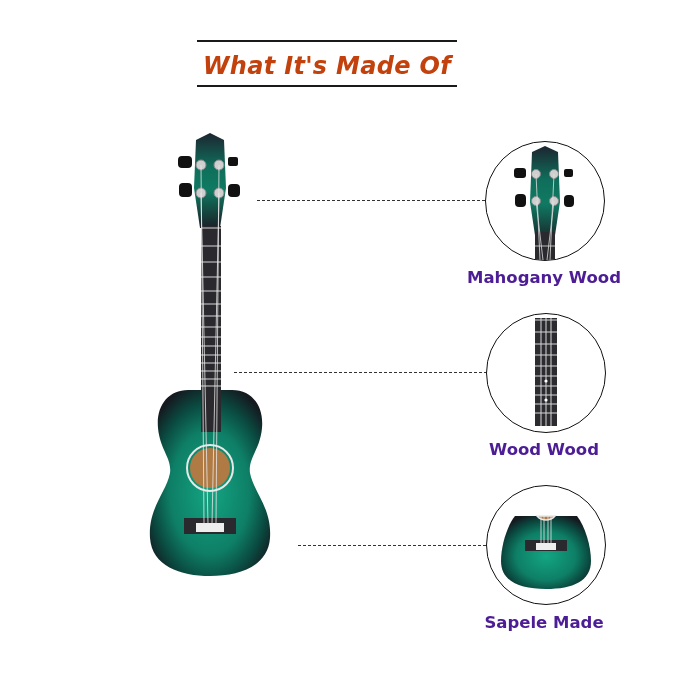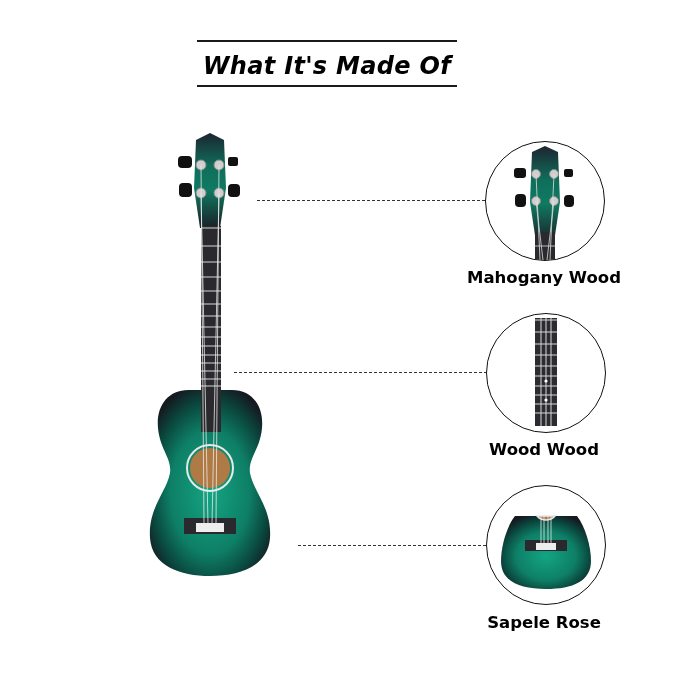--- a/index.html
+++ b/index.html
@@ -1,30 +1,30 @@
 <!DOCTYPE html>
 <html><head>
 <meta charset="utf-8">
 <style>
   html, body { margin:0; padding:0; background:#ffffff; }
   body { width:679px; height:679px; position:relative; overflow:hidden; font-family:"DejaVu Sans", sans-serif; }
   .rule { position:absolute; left:197px; width:260px; height:2px; background:#1a1a1a; }
   .title {
     position:absolute; left:197px; top:52px; width:260px; text-align:center;
     font-family:"DejaVu Sans", sans-serif; font-weight:bold; font-style:italic;
-    font-size:24px; color:#000000; letter-spacing:0.3px;
+    font-size:24px; color:#c2410c; letter-spacing:0.3px;
   }
   .dash { position:absolute; height:0; border-top:1.3px dashed #333; }
   .circle {
     position:absolute; width:118px; height:118px; border:1.5px solid #111;
     border-radius:50%; overflow:hidden; background:#fff;
   }
   .label {
     position:absolute; text-align:center; width:180px;
-    font-family:"DejaVu Sans", sans-serif; font-weight:bold; font-size:16.5px; color:#000000;
+    font-family:"DejaVu Sans", sans-serif; font-weight:bold; font-size:16.5px; color:#4c1d95;
   }
   svg { display:block; }
 </style>
 </head>
 <body>
 
 <div class="rule" style="top:40px;"></div>
 <div class="title">What It's Made Of</div>
 <div class="rule" style="top:85px;"></div>
 
@@ -153,13 +153,13 @@
     <rect x="38" y="54" width="42" height="11" fill="#2a2a2e"></rect>
     <rect x="49" y="57" width="20" height="7" fill="#eee"></rect>
     <g stroke="#e8e8e8" stroke-width="0.8">
       <line x1="54" y1="30" x2="54" y2="58"></line>
         <line x1="57" y1="30" x2="57" y2="58"></line>
       <line x1="61" y1="30" x2="61" y2="58"></line>
         <line x1="64" y1="30" x2="64" y2="58"></line>
     </g>
   </svg>
 </div>
-<div class="label" style="left:454px; top:613px;">Sapele Rose</div>
+<div class="label" style="left:454px; top:613px;">Sapele Made</div>
 
 </body></html>

